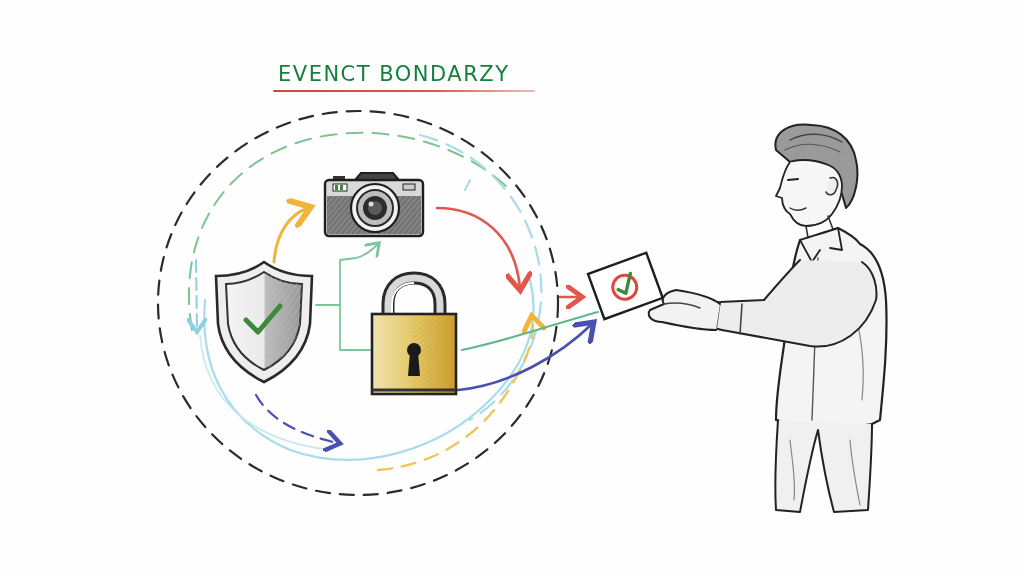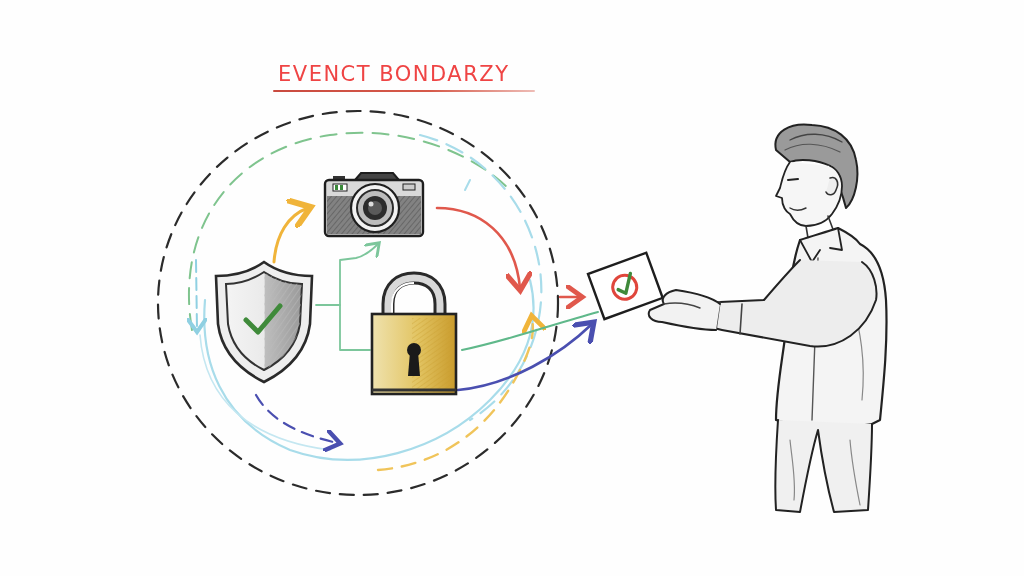--- a/index.html
+++ b/index.html
@@ -2,21 +2,21 @@
 <html><head>
   <meta charset="utf-8">
   <style>
     html, body { margin: 0; padding: 0; background: #ffffff; }
     body { width: 1024px; height: 576px; overflow: hidden; position: relative;
            font-family: "DejaVu Sans", sans-serif; }
     .canvas { position: absolute; left: 0; top: 0; width: 1024px; height: 576px; background: #fefefe; }
     .title {
       position: absolute; left: 278px; top: 62px; width: 260px;
       font-family: "DejaVu Sans", sans-serif; font-size: 21px; letter-spacing: 1.5px;
-      color: #ef4444; font-weight: 400; white-space: nowrap;
+      color: #15803d; font-weight: 400; white-space: nowrap;
     }
     .title-underline {
       position: absolute; left: 273px; top: 90px; width: 262px; height: 2px;
       background: linear-gradient(90deg, #c94a3f, #d65a4a 60%, rgba(214,90,74,0.4));
       border-radius: 2px;
     }
     svg { position: absolute; left: 0; top: 0; }
     .sk { fill: none; stroke-linecap: round; stroke-linejoin: round; }
   </style>
 </head>

